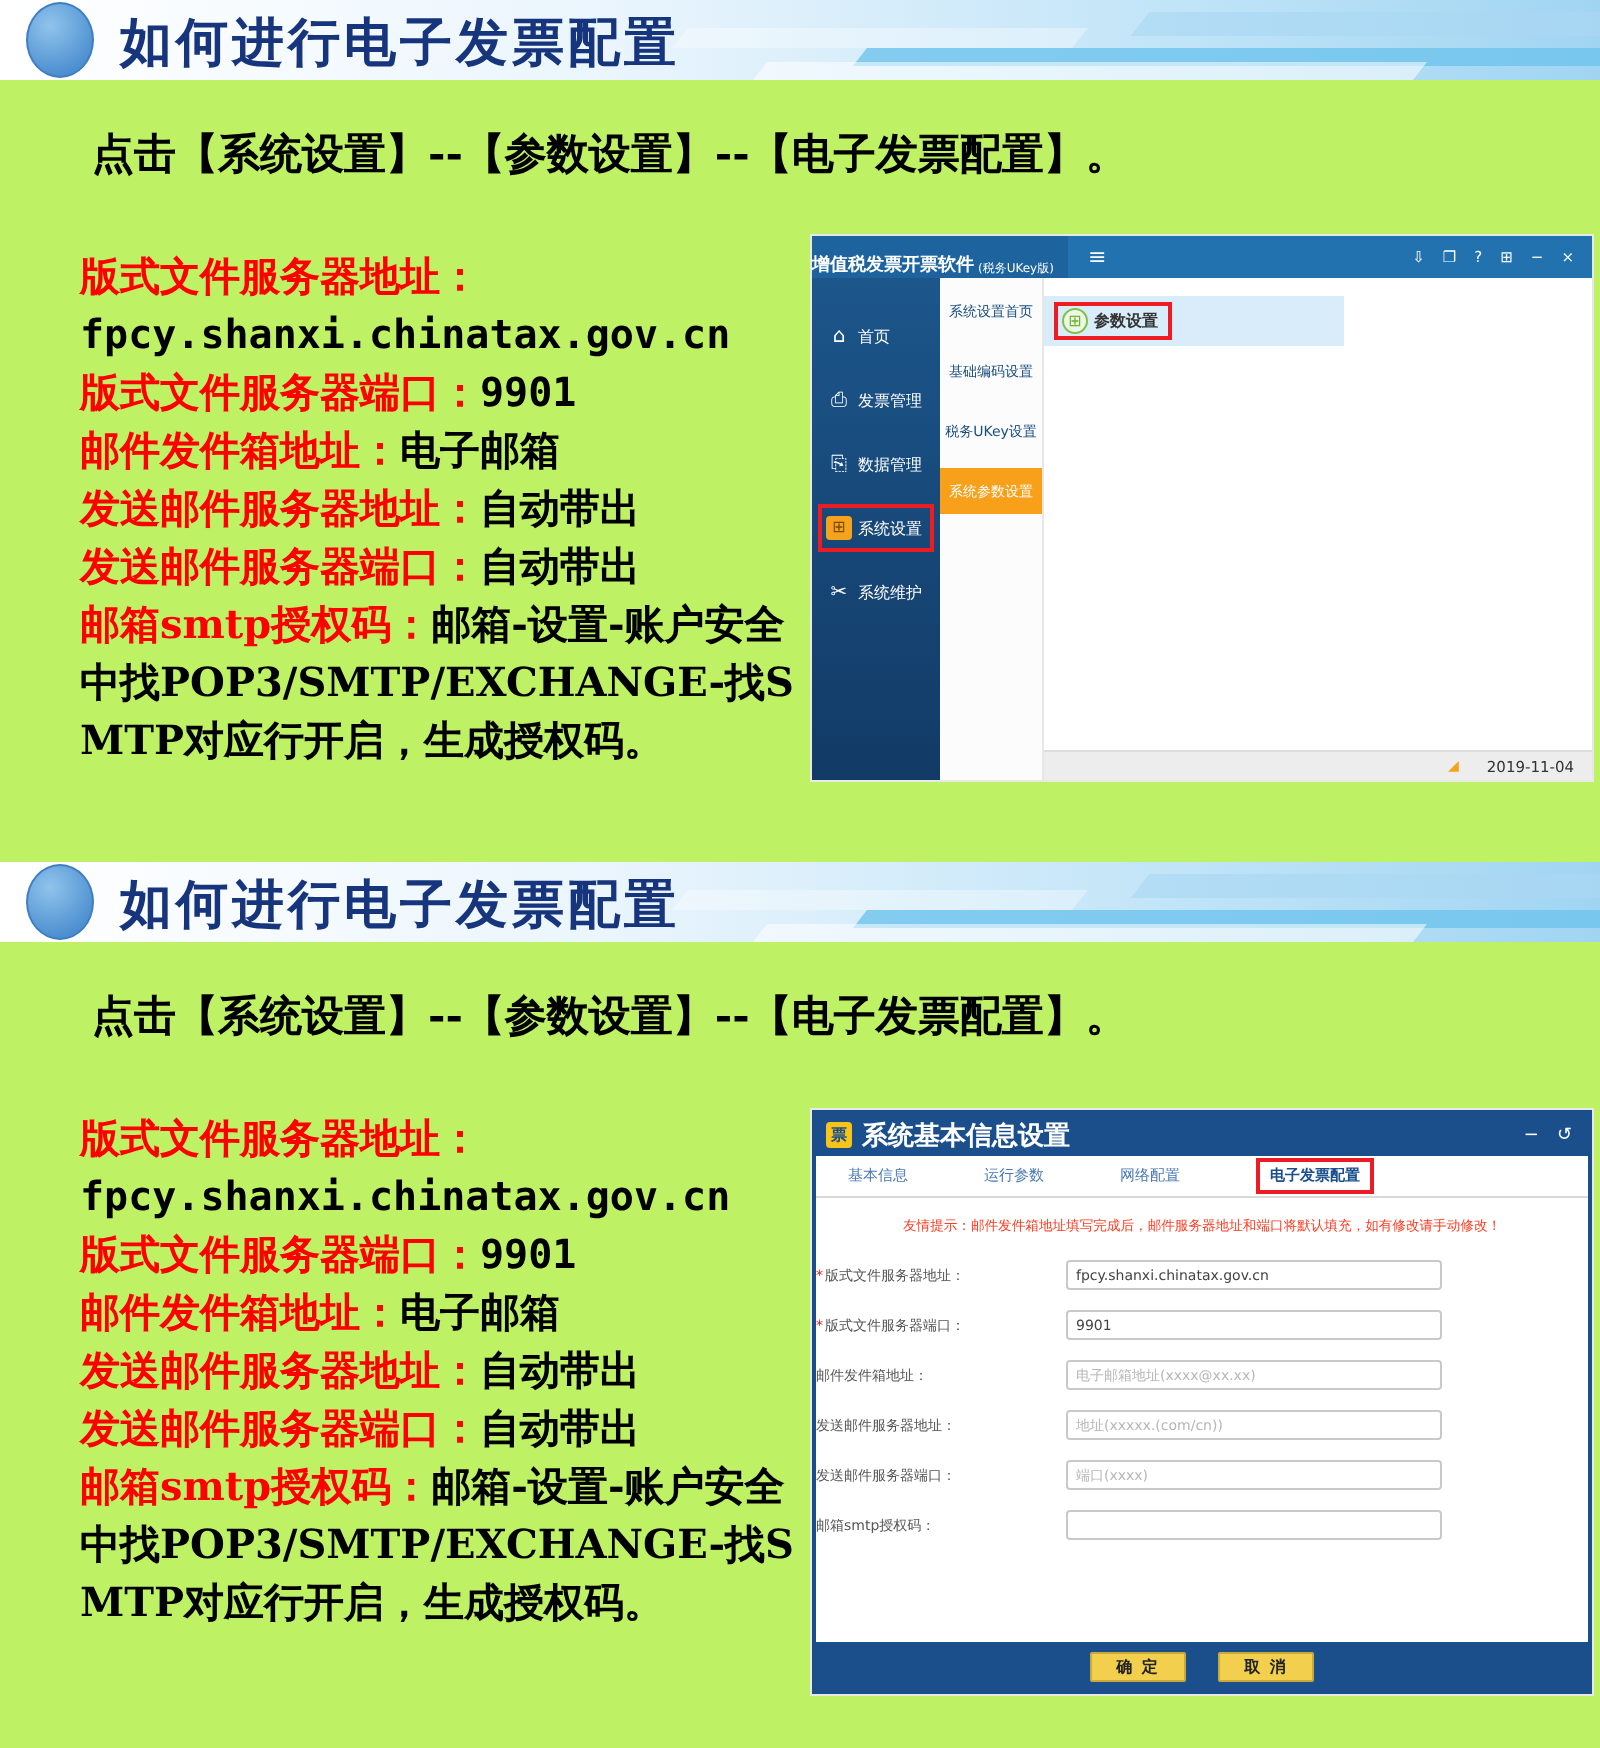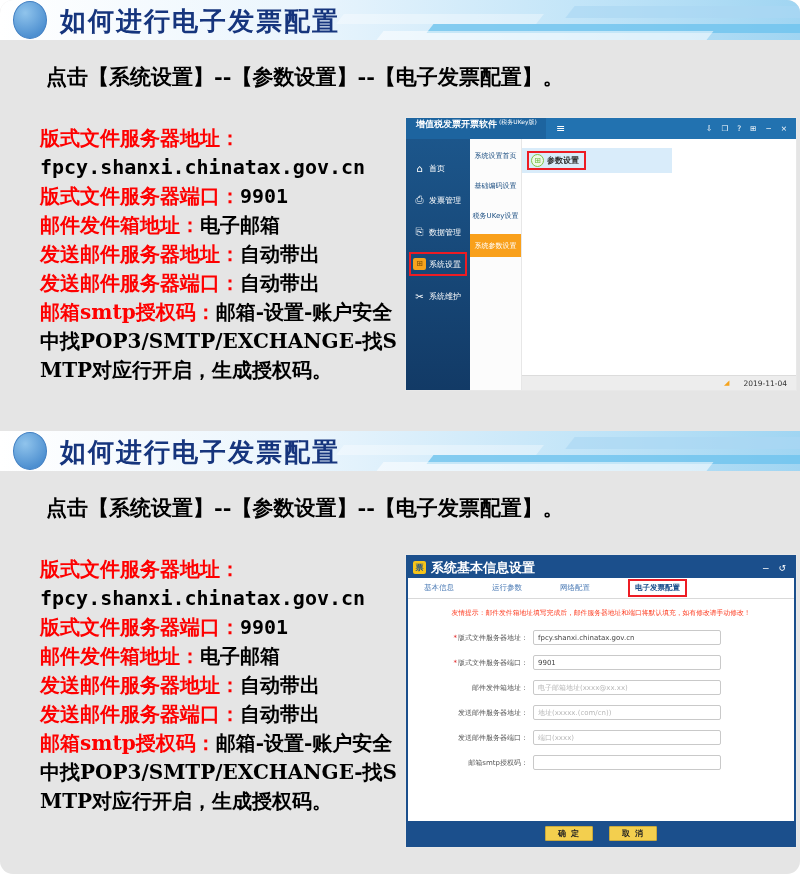--- a/index.html
+++ b/index.html
@@ -1,17 +1,17 @@
 <!DOCTYPE html>
 <html><head>
 <meta charset="utf-8">
 <style>
   * { margin:0; padding:0; box-sizing:border-box; }
   body { background:#fff; font-family:"DejaVu Sans", sans-serif; }
-  .page { width:800px; height:874px; position:relative; background:#e5e5e5; overflow:hidden; margin:0 auto;border-radius:13px; }
+  .page { width:800px; height:874px; position:relative; background:#bef264; overflow:hidden; margin:0 auto; }
 
   
   .banner { position:relative; height:40px; overflow:hidden;
     background:linear-gradient(90deg,#ffffff 0%,#eaf5fd 38%,#c3e5f8 72%,#a0d5f2 100%); }
   .banner .ellipse { position:absolute; left:13px; top:1px; width:34px; height:38px; border-radius:50%;
     background:radial-gradient(circle at 35% 30%, #90c4ec, #4d8fd0 75%); border:1px solid #3e7ec2; }
   .banner .streak { position:absolute; transform:skewX(-38deg); }
   .banner .s1 { right:-20px; top:24px; width:390px; height:9px; background:rgba(110,195,238,.8); }
   .banner .s2 { right:90px; top:31px; width:330px; height:9px; background:rgba(255,255,255,.55); }
   .banner .s3 { right:-10px; top:6px; width:240px; height:12px; background:rgba(170,215,242,.65); }
@@ -27,22 +27,22 @@
     font-size:20px; font-weight:bold; line-height:29px; word-break:break-all; }
   .note-label { color:#fe0000; }
   .note-val { color:#000; }
   .mono { font-family:"DejaVu Sans Mono", monospace; }
 
   .shot { margin-left:4px; box-shadow:0 0 0 1px #e8e8e8; }
 
   
   .win { width:390px; height:272px; display:flex; flex-direction:column; background:#fff; }
   .win-titlebar { height:21px; background:#2272b0; display:flex; align-items:center; color:#fff; flex:0 0 auto; }
-  .win-title-left { width:140px; height:100%; background:#1d649f; display:flex; align-items:flex-start;
-    padding-left:10px; font-size:9px; font-weight:bold; white-space:nowrap; }
+  .win-title-left { width:128px; height:100%; background:#1d649f; display:flex; align-items:flex-end;
+    padding-left:0; font-size:9px; font-weight:bold; white-space:nowrap; }
   .win-title-suffix { font-size:6px; margin-left:2px; font-weight:normal; }
   .hamburger { margin-left:10px; font-size:11px; cursor:pointer; }
   .win-icons { margin-left:auto; display:flex; gap:9px; padding-right:9px; font-size:7.5px; align-items:center; }
   .win-icons span { cursor:pointer; }
   .win-body { flex:1; display:flex; min-height:0; }
   .sidebar { width:64px; background:linear-gradient(180deg,#1c568b 0%,#123a66 100%); padding-top:17px; }
   .side-item { height:24px; margin:0 3px 8px 3px; display:flex; align-items:center; color:#fff;
     font-size:8px; cursor:pointer; padding-left:4px; }
   .side-item .ic { width:13px; text-align:center; font-size:10px; margin-right:3px; }
   .side-item.sel { border:2px solid #ed1c24; padding-left:2px; }
@@ -70,21 +70,21 @@
   .dlg-win-icons { margin-left:auto; display:flex; gap:9px; color:#fff; font-size:9px; }
   .dlg-win-icons span { cursor:pointer; }
   .dlg-tabs { height:21px; background:#fff; border-bottom:1px solid #d9d9d9; display:flex; align-items:center;
     padding-left:16px; gap:38px; flex:0 0 auto; }
   .dlg-tab { font-size:7.5px; color:#4a7ab5; cursor:pointer; }
   .dlg-tab.active { color:#1b4f8c; font-weight:bold; border:2px solid #ed1c24; padding:2px 5px; }
   .dlg-content { flex:1; min-height:0; position:relative; }
   .dlg-warning { margin-top:9px; text-align:center; font-size:6.8px; color:#fd3c21; }
   .dlg-form { margin-top:12px; }
   .f-row { display:flex; align-items:center; margin-bottom:10px; }
-  .f-label { width:120px; text-align:right; font-size:7px; color:#555; }
+  .f-label { width:120px; font-size:7px; color:#555; }
   .req { color:#e02020; margin-right:1px; }
   .f-input { width:188px; height:15px; margin-left:5px; border:1px solid #c9c9c9; border-radius:2px;
     font-size:7px; padding:0 4px; color:#444; font-family:"DejaVu Sans", sans-serif; }
   .f-input::placeholder { color:#b7b7b7; }
   .dlg-footer { height:24px; background:#1b4f8c; display:flex; align-items:center; justify-content:center;
     gap:16px; flex:0 0 auto; }
   .dlg-btn { width:48px; height:15px; background:#f3cf4e; border:1px solid #caa93a; border-radius:1px;
     font-size:8px; font-weight:bold; color:#222; line-height:13px; text-align:center; cursor:pointer; letter-spacing:1px; }
 </style>
 </head>

